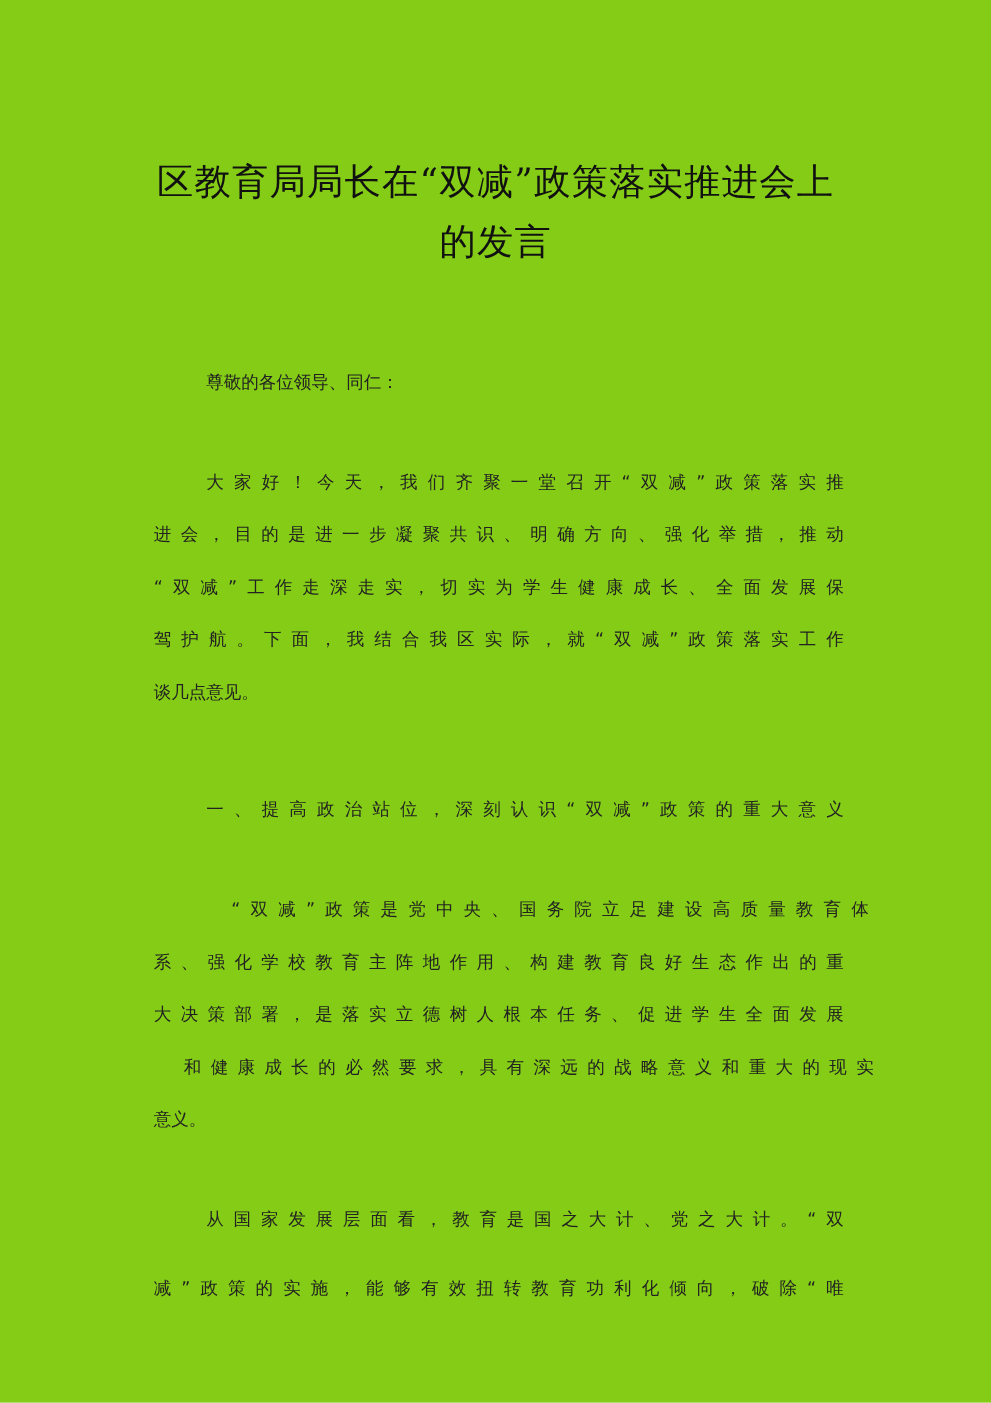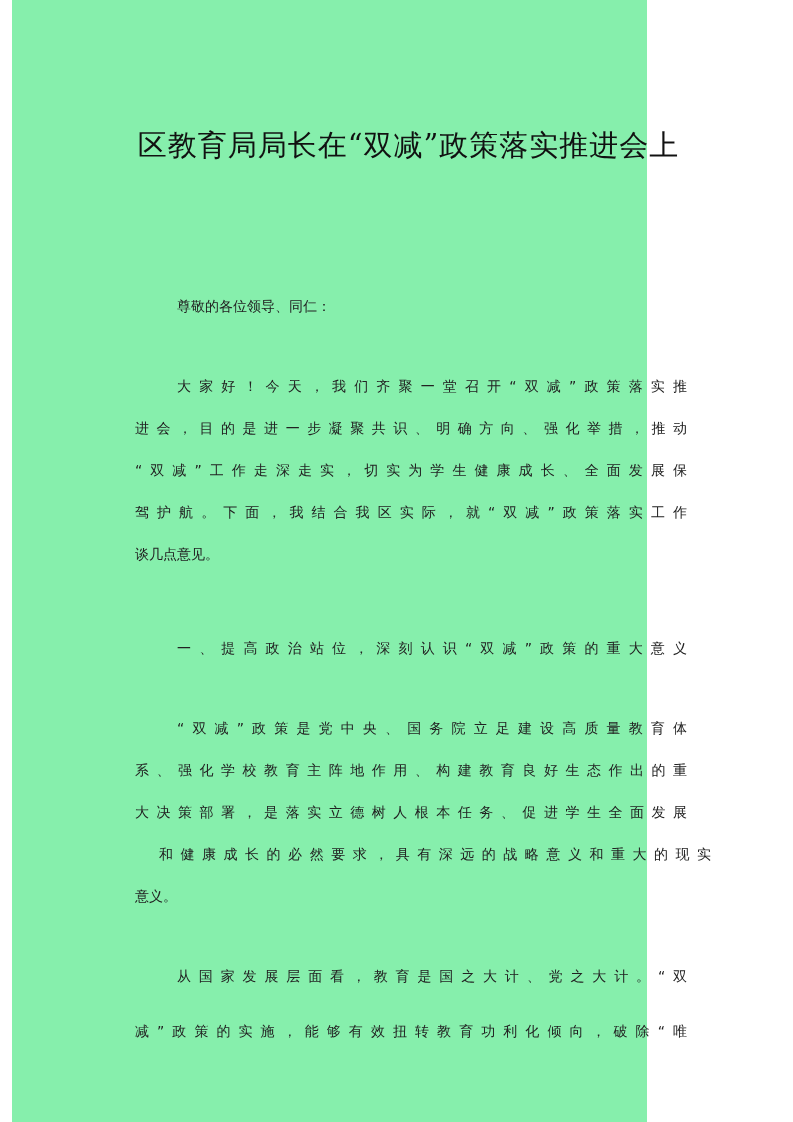--- a/index.html
+++ b/index.html
@@ -1,48 +1,49 @@
 <!DOCTYPE html>
 <html><head>
 <meta charset="utf-8">
 <style>
   html, body { margin: 0; padding: 0; background: #ffffff; }
   body { width: 793px; height: 1122px; position: relative; overflow: hidden;
          font-family: "DejaVu Sans", "Liberation Sans", sans-serif; color: #1a1a1a; }
-  .page { position: absolute; left: 12px; top: 0; width: 635px; height: 1122px; background: #86efac; }
+  .page { position: absolute; left: 0; top: 0; width: 793px; height: 1122px; background: #84cc16; }
   .title { position: absolute; left: 0; width: 793px; text-align: center;
            font-family: "DejaVu Serif", "Liberation Serif", serif;
            font-size: 29px; letter-spacing: 1px; color: #111; white-space: nowrap; }
   .line { position: absolute; left: 123px; width: 552px; font-size: 14px;
           white-space: nowrap; text-align: justify; text-align-last: justify;
           letter-spacing: 0px; color: #222; line-height: 28px; }
   .line.last { text-align-last: left; }
   .line.indent { left: 165px; width: 510px; }
 </style>
 </head>
 <body>
 
 <div class="page">
 
   <div class="title" style="top:126px;">区教育局局长在“双减”政策落实推进会上</div>
+  <div class="title" style="top:174px;">的发言</div>
 
   <div class="line indent last" style="top:292px;">尊敬的各位领导、同仁：</div>
 
   <div>
     <div class="line indent" style="top:372px;">大家好！今天，我们齐聚一堂召开“双减”政策落实推</div>
     <div class="line" style="top:414px;">进会，目的是进一步凝聚共识、明确方向、强化举措，推动</div>
     <div class="line" style="top:456px;">“双减”工作走深走实，切实为学生健康成长、全面发展保</div>
     <div class="line" style="top:498px;">驾护航。下面，我结合我区实际，就“双减”政策落实工作</div>
     <div class="line last" style="top:540px;">谈几点意见。</div>
   </div>
 
   <div class="line indent" style="top:634px;">一、提高政治站位，深刻认识“双减”政策的重大意义</div>
 
   <div>
-    <div class="line indent" style="top:714px;">“双减”政策是党中央、国务院立足建设高质量教育体</div>
+    <div class="line indent" style="top:714px;margin-left:20px;">“双减”政策是党中央、国务院立足建设高质量教育体</div>
     <div class="line" style="top:756px;">系、强化学校教育主阵地作用、构建教育良好生态作出的重</div>
     <div class="line" style="top:798px;">大决策部署，是落实立德树人根本任务、促进学生全面发展</div>
     <div class="line" style="top:840px;margin-left:24px;">和健康成长的必然要求，具有深远的战略意义和重大的现实</div>
     <div class="line last" style="top:882px;">意义。</div>
   </div>
 
   <div>
     <div class="line indent" style="top:962px;">从国家发展层面看，教育是国之大计、党之大计。“双</div>
     <div class="line" style="top:1004px;margin-top:13px;">减”政策的实施，能够有效扭转教育功利化倾向，破除“唯</div>
   </div>

